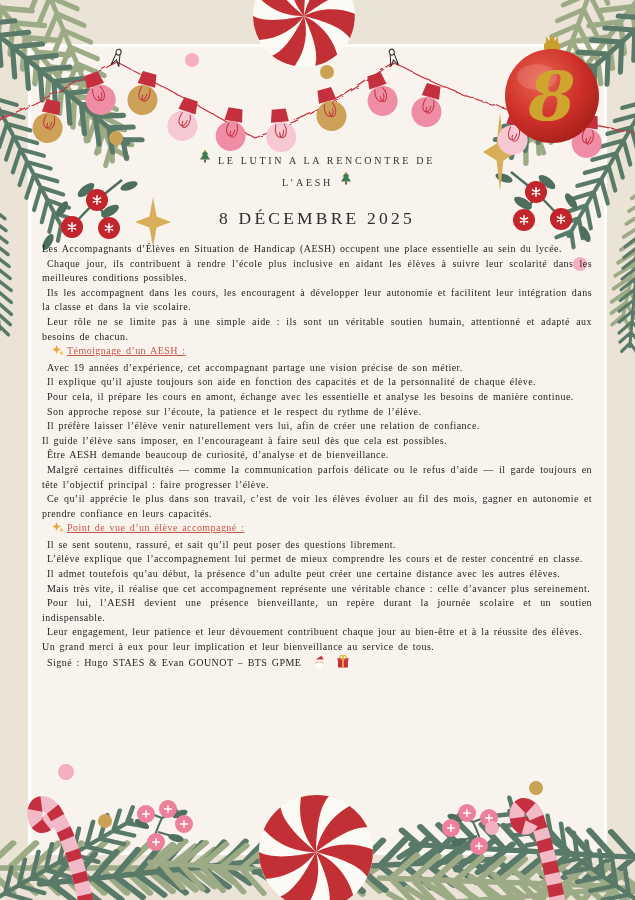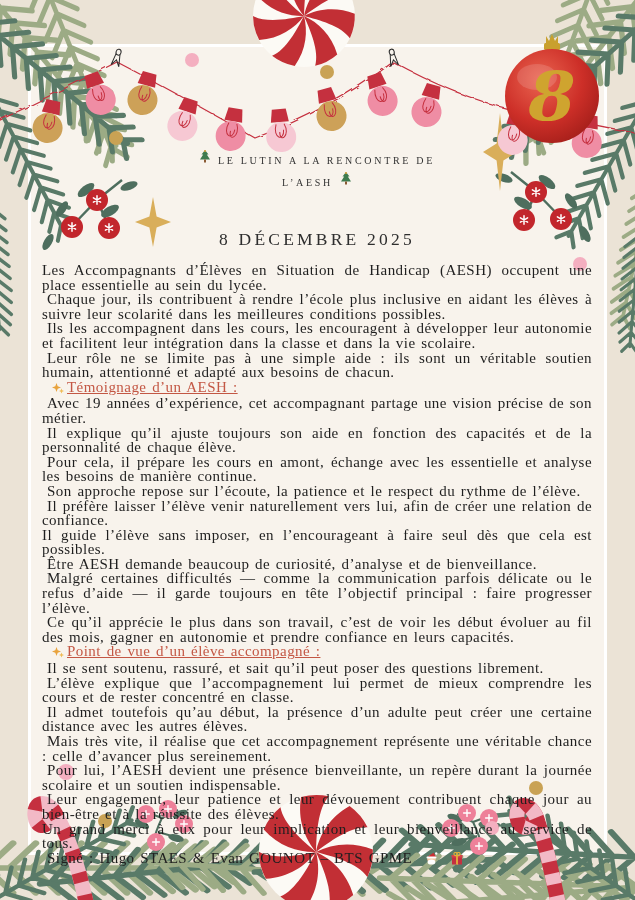--- a/index.html
+++ b/index.html
@@ -4,22 +4,22 @@
 <style>
   html,body{margin:0;padding:0;}
   .stage{position:relative;width:635px;height:900px;overflow:hidden;background:#ebe3d6;
          font-family:"Liberation Serif","DejaVu Serif",serif;}
   .panel{position:absolute;left:28px;top:44px;width:573px;height:805px;
          background:#f8f3ec;border:3px solid #ffffff;}
   svg.decor{position:absolute;left:0;top:0;z-index:1;pointer-events:none;}
   .content{position:absolute;left:42px;top:150px;width:550px;z-index:2;color:#1f1f1f;}
   .title .t-line{display:flex;justify-content:center;align-items:center;gap:7px;
         font-size:10px;letter-spacing:2.7px;line-height:22px;color:#333;font-weight:500;}
-  .date{margin-top:35px;text-align:center;font-size:17.5px;letter-spacing:3.2px;color:#2e2e2e;}
-  .body-text{margin-top:13px;font-size:15px;line-height:14.6px;letter-spacing:0.45px;
+  .date{margin-top:14px;text-align:center;font-size:17.5px;letter-spacing:3.2px;color:#2e2e2e;}
+  .body-text{margin-top:13px;font-size:10px;line-height:14.6px;letter-spacing:0.45px;
         word-spacing:1.5px;text-align:justify;}
   .body-text p{margin:0;text-indent:5px;}
   .body-text p.flush{text-indent:0;}
   .heading{margin-top:9px;text-indent:0;}
   .heading .h-text{color:#c35744;text-decoration:underline;}
   .heading .icn{margin-right:3px;}
   .gap-top{margin-top:14px;}
   .icn{display:inline-block;vertical-align:-2px;}
   .sig{margin-top:15px;text-indent:0;text-align:left;}
   .sig .icn{margin-left:2px;vertical-align:-2px;}
@@ -214,21 +214,21 @@
             </svg></span><span class="h-text">Témoignage d’un AESH :</span>
       </p>
       <p>Avec 19 années d’expérience, cet accompagnant partage une vision précise de son métier.</p>
       <p>Il explique qu’il ajuste toujours son aide en fonction des capacités et de la personnalité de chaque élève.</p>
       <p>Pour cela, il prépare les cours en amont, échange avec les essentielle et analyse les besoins de manière continue.</p>
       <p>Son approche repose sur l’écoute, la patience et le respect du rythme de l’élève.</p>
       <p>Il préfère laisser l’élève venir naturellement vers lui, afin de créer une relation de confiance.</p>
       <p class="flush">Il guide l’élève sans imposer, en l’encourageant à faire seul dès que cela est possibles.</p>
       <p>Être AESH demande beaucoup de curiosité, d’analyse et de bienveillance.</p>
       <p>Malgré certaines difficultés — comme la communication parfois délicate ou le refus d’aide — il garde toujours en tête l’objectif principal : faire progresser l’élève.</p>
-      <p>Ce qu’il apprécie le plus dans son travail, c’est de voir les début évoluer au fil des mois, gagner en autonomie et prendre confiance en leurs capacités.</p>
+      <p>Ce qu’il apprécie le plus dans son travail, c’est de voir les élèves évoluer au fil des mois, gagner en autonomie et prendre confiance en leurs capacités.</p>
 
       <p class="heading">
         <span class="icn"><svg width="12" height="12" viewBox="0 0 12 12">
               <polygon points="4.5,1 5.7,4.3 9,5.5 5.7,6.7 4.5,10 3.3,6.7 0,5.5 3.3,4.3" fill="#e8a33d"></polygon>
               <polygon points="9.5,6.5 10.2,8.3 12,9 10.2,9.7 9.5,11.5 8.8,9.7 7,9 8.8,8.3" fill="#f0bc55"></polygon>
             </svg></span><span class="h-text">Point de vue d’un élève accompagné :</span>
       </p>
       <p>Il se sent soutenu, rassuré, et sait qu’il peut poser des questions librement.</p>
       <p>L’élève explique que l’accompagnement lui permet de mieux comprendre les cours et de rester concentré en classe.</p>
       <p>Il admet toutefois qu’au début, la présence d’un adulte peut créer une certaine distance avec les autres élèves.</p>

